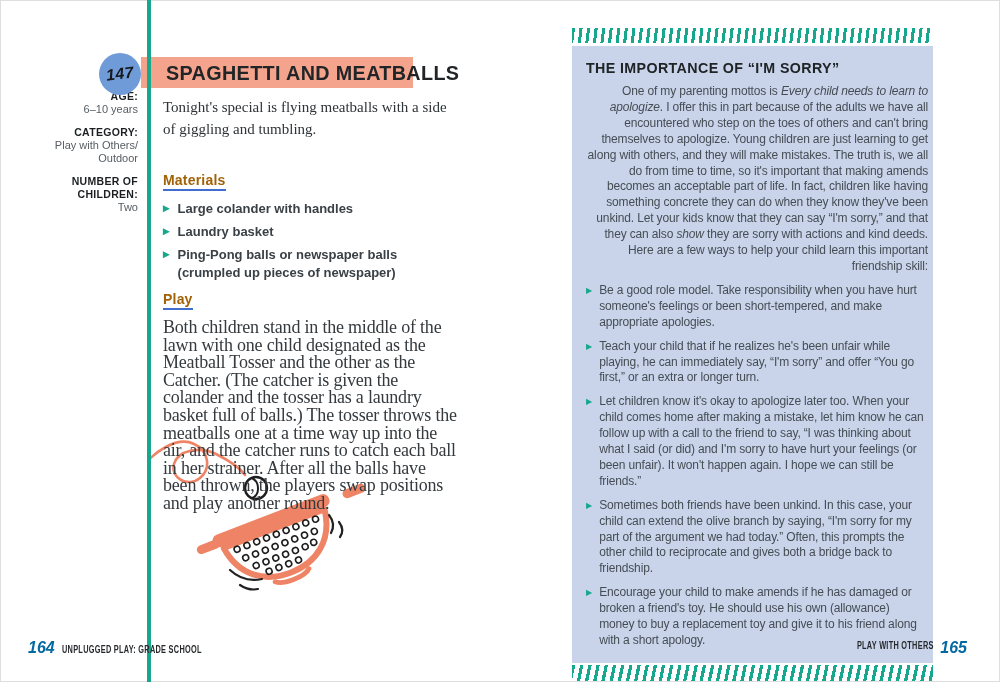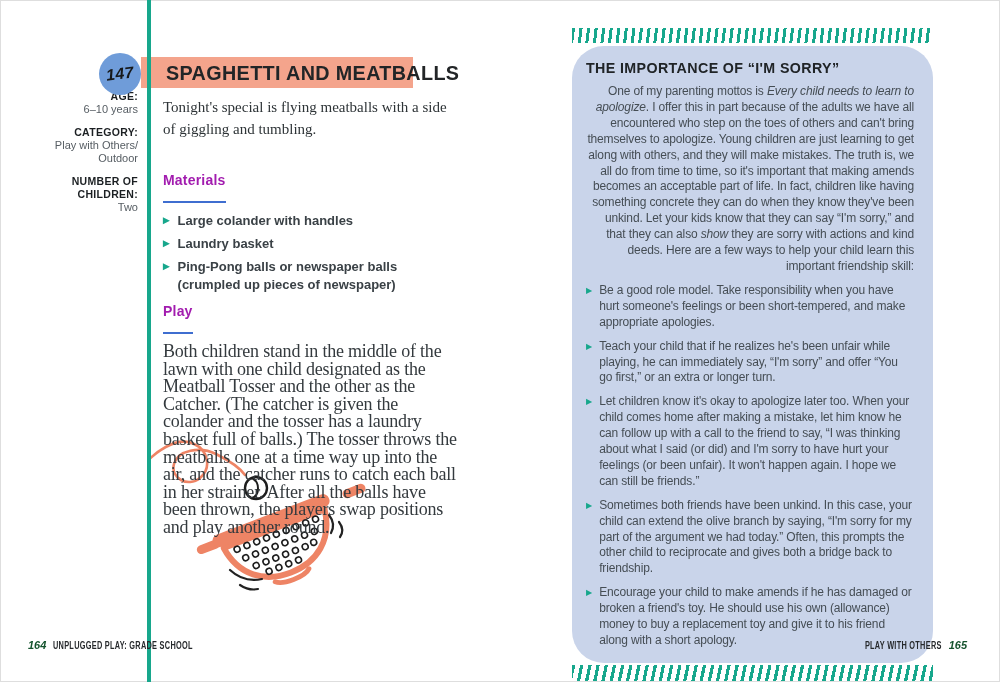--- a/index.html
+++ b/index.html
@@ -15,39 +15,39 @@
   .title-text{position:absolute;left:25px;top:0;line-height:31px;font-size:21px;font-weight:800;color:#222527;
               letter-spacing:.4px;transform:scaleX(.94);transform-origin:left center;white-space:nowrap;}
 
   .meta{position:absolute;left:14px;top:90px;width:124px;text-align:right;z-index:3;}
   .meta .blk{margin-bottom:10px;}
   .meta .lbl{font-weight:700;font-size:10.5px;line-height:13px;color:#1b1f22;letter-spacing:.3px;}
   .meta .val{font-size:11px;line-height:13px;color:#565d63;}
 
   .left-col{position:absolute;left:163px;top:96px;width:298px;z-index:2;}
   .intro{font-family:"Liberation Serif",serif;font-size:15px;line-height:22px;color:#2e3437;margin:0 0 28px 0;}
-  .subhead{display:inline-block;font-weight:700;font-size:14px;color:#a21caf;letter-spacing:.2px;
-           border-bottom:2px solid #3f6ed0;padding-bottom:13px;margin:4px 0 9px 0;}
+  .subhead{display:inline-block;font-weight:700;font-size:14px;color:#a16207;letter-spacing:.2px;
+           border-bottom:2px solid #3f6ed0;padding-bottom:1px;margin:4px 0 9px 0;}
   .mat-item{display:flex;gap:8px;margin-bottom:5px;font-weight:700;font-size:13px;line-height:18px;color:#3a4146;}
   .tri{color:#17a78c;font-size:8.5px;line-height:17px;flex:0 0 auto;}
   .play-text{font-family:"Liberation Serif",serif;font-size:18px;line-height:17.6px;color:#343a3e;
              letter-spacing:-.2px;margin:0;}
 
   .illo{position:absolute;left:148px;top:428px;width:272px;height:205px;z-index:1;}
 
   .footer-left{position:absolute;left:28px;top:639px;display:flex;align-items:baseline;gap:7px;z-index:7;}
-  .pgnum{font-weight:800;font-size:11px;color:#14532d;font-style:italic;}
+  .pgnum{font-weight:800;font-size:16px;color:#0369a1;font-style:italic;}
   .condL{display:inline-block;transform:scaleX(.7);transform-origin:left center;white-space:nowrap;
          font-weight:700;font-size:10.5px;letter-spacing:.4px;color:#26292c;}
 
   
   .right-col{position:absolute;left:572px;top:28px;width:361px;}
   .dashes{height:15px;background:repeating-linear-gradient(97deg,#17a78c 0 3px,transparent 3px 7.5px);}
   .dashes.bottom{margin-top:2px;background:repeating-linear-gradient(102deg,#17a78c 0 3.2px,transparent 3.2px 8px);height:16px;}
-  .info-box{background:#c9d4ea;margin-top:3px;padding:13px 19px 14px 14px;border-radius:32px;}
+  .info-box{background:#c9d4ea;margin-top:3px;padding:13px 5px 14px 14px;}
   .box-title{font-weight:800;font-size:15px;color:#202427;letter-spacing:.4px;transform:scaleX(.95);
              transform-origin:left center;white-space:nowrap;margin:0 0 8px 0;}
   .rb-text,.box-intro{font-size:12px;line-height:15.9px;color:#454d54;letter-spacing:-.15px;}
   .box-intro{margin:0;text-align:right;}
   .box-intro em{font-style:italic;}
   .rb-item{display:flex;gap:7px;margin-top:8px;}
   .rb-item .tri{line-height:15px;font-size:8px;}
 
   .footer-right{position:absolute;right:33px;top:639px;display:flex;align-items:flex-start;gap:7px;z-index:7;}
   .condR{display:inline-block;transform:scaleX(.7);transform-origin:right center;white-space:nowrap;

